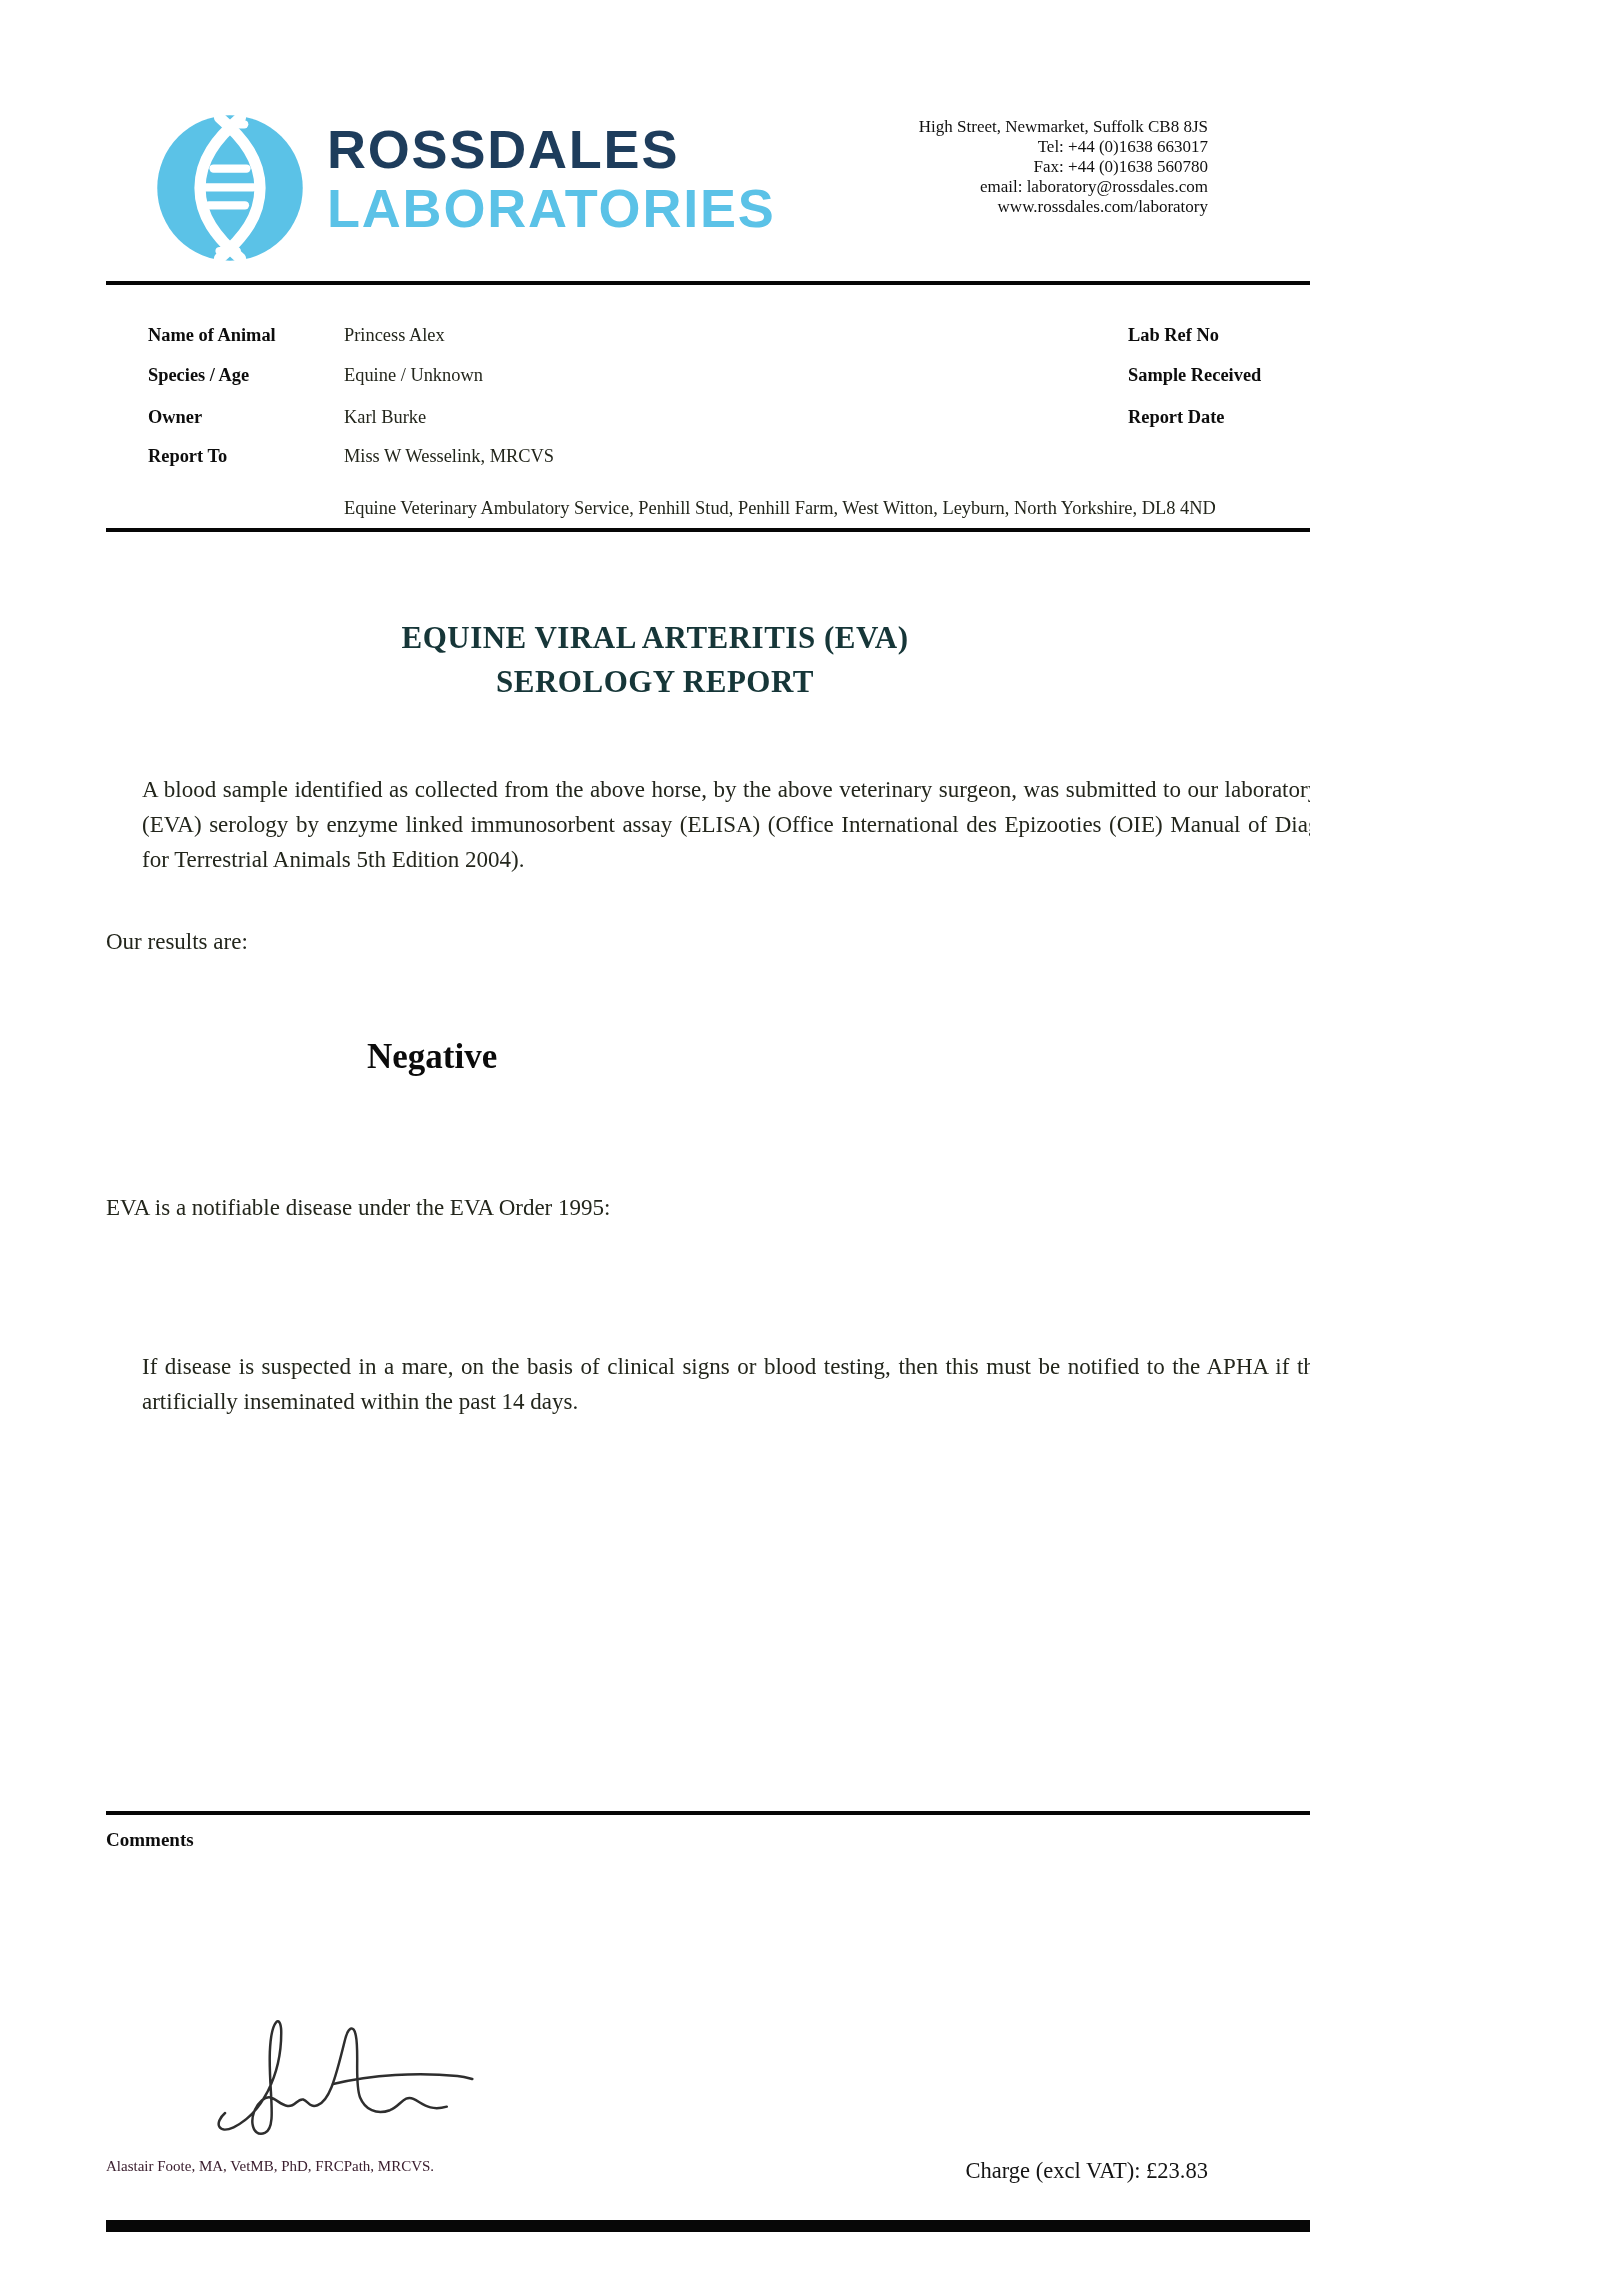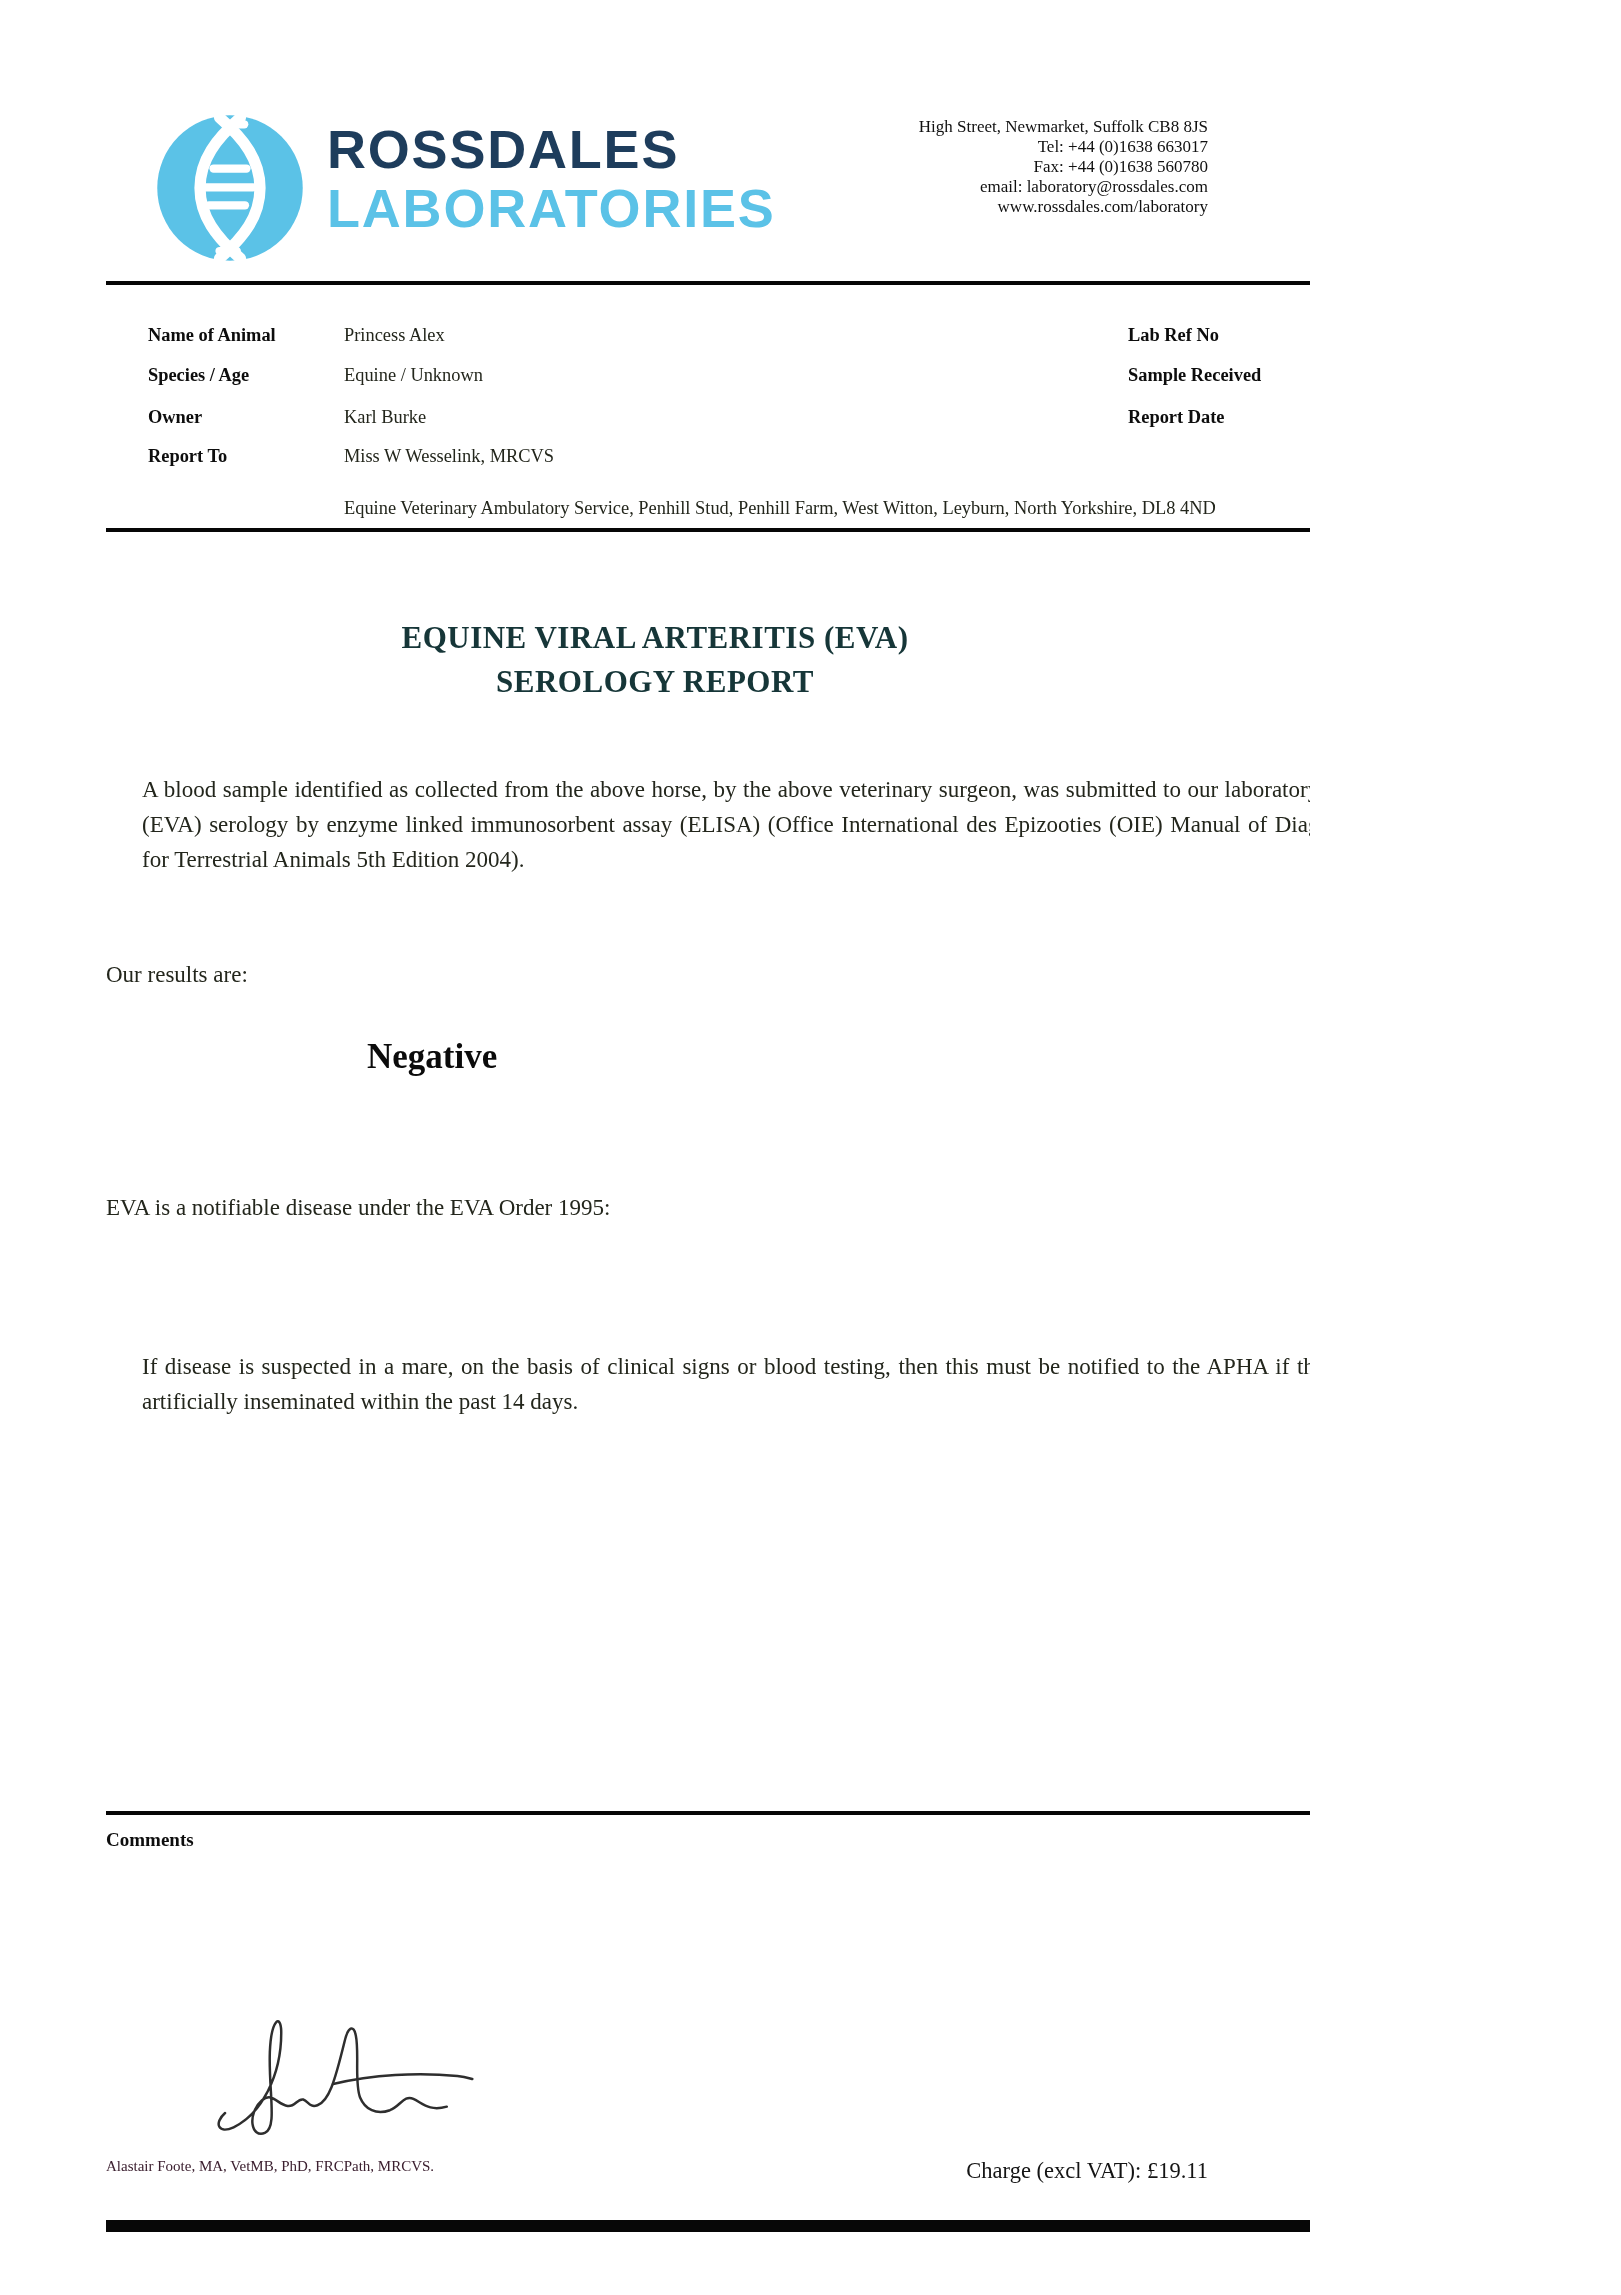--- a/index.html
+++ b/index.html
@@ -89,21 +89,21 @@
   .para {
     position: absolute;
     left: 106px;
     width: 1416px;
     font-size: 23px;
     line-height: 35px;
     color: #23261c;
   }
   .justify { text-align: justify; margin-left: 36px; }
   .p-intro    { top: 772px; }
-  .p-results  { top: 957px; font-family: Liberation Serif, serif; }
+  .p-results  { top: 924px; font-family: Liberation Serif, serif; }
   .p-notif    { top: 1190px; }
   .p-stallion { top: 1250px; }
   .p-mare     { top: 1349px; }
 
   .result-word {
     position: absolute;
     left: 367px; top: 1037px;
     font-size: 35px;
     font-weight: bold;
     color: #0b0b0b;
@@ -216,18 +216,18 @@
   <div class="comments-label">Comments</div>
 
   <svg class="signature" viewBox="0 0 420 190" xmlns="http://www.w3.org/2000/svg" aria-hidden="true">
     <g stroke="#2e2e2e" stroke-width="3.5" stroke-linecap="round" fill="none">
       <path d="M 18,138 C 2,152 8,168 30,158 C 68,140 98,86 97,22 C 96,-2 83,6 81,52 C 79,108 92,158 74,166 C 55,174 48,140 70,120 C 84,108 92,126 106,128 C 116,130 120,117 128,119 C 135,121 137,131 148,127 C 164,121 172,95 186,38 C 191,16 199,13 202,29 C 207,52 200,96 208,116 C 215,133 231,141 250,134 C 265,128 270,112 283,118 C 296,124 305,136 330,129"></path>
       <path d="M 170,97 C 225,84 290,80 345,86 C 355,87 362,89 366,90"></path>
     </g>
   </svg>
 
   <div class="signatory">Alastair Foote, MA, VetMB, PhD, FRCPath, MRCVS.</div>
-  <div class="charge">Charge (excl VAT): £19.11</div>
+  <div class="charge">Charge (excl VAT): £23.83</div>
 
   <div class="bottom-bar"></div>
 
 </div>
 
 
 </body></html>

